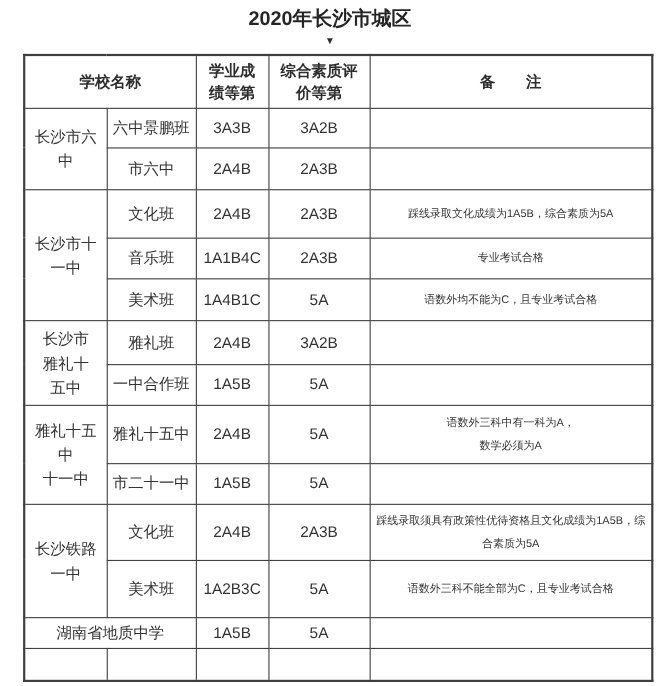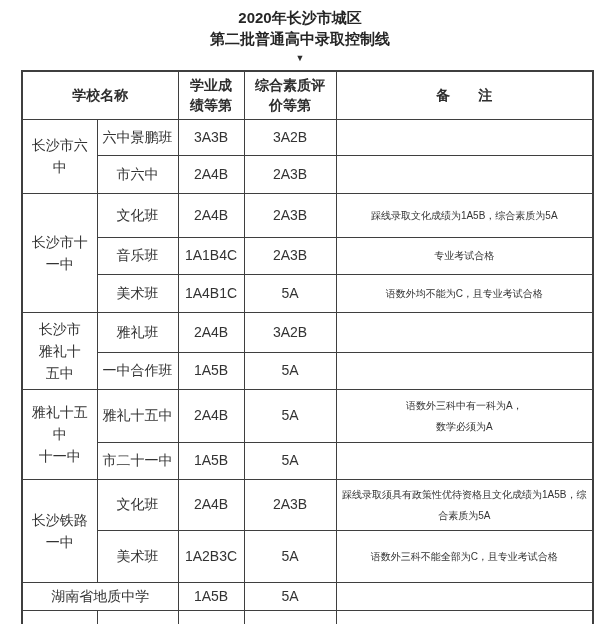--- a/index.html
+++ b/index.html
@@ -3,21 +3,21 @@
 <meta charset="utf-8">
 <style>
   html, body { margin: 0; padding: 0; }
   body {
     width: 600px; height: 624px; overflow: hidden;
     background: #ffffff; color: #333333;
     font-family: "Liberation Sans", "DejaVu Sans", sans-serif;
   }
   .title-block { padding-top: 7px; text-align: center; }
   .title-line {
-    font-size: 15px; font-weight: bold; color: #262626; line-height: 21px;
+    font-size: 18px; font-weight: bold; color: #262626; line-height: 21px;
   }
   .arrow { text-align: center; font-size: 9px; color: #2e2e2e; margin-top: 5px; margin-bottom: 7px; line-height: 9px; }
   table.admission {
     border-collapse: collapse; table-layout: fixed;
     margin-left: 21px; width: 571px;
     border: 2px solid #3f3f3f;
   }
   td, th {
     border: 1px solid #3f3f3f;
     text-align: center; vertical-align: middle;
@@ -33,21 +33,20 @@
   .h36 { height: 36px; } .h38 { height: 38px; } .h44 { height: 44px; }
   .h37 { height: 37px; } .h40 { height: 40px; } .h53 { height: 53px; }
   .h51 { height: 51px; } .h52 { height: 52px; } .h28 { height: 28px; }
   .hpartial { height: 30px; }
 </style>
 </head>
 <body>
 
 <div class="title-block">
   <div class="title-line">2020年长沙市城区</div>
-  <div class="title-line">第二批普通高中录取控制线</div>
 </div>
 <div class="arrow">▼</div>
 
 <table class="admission">
   <colgroup>
     <col style="width:75px">
       <col style="width:81px">
       <col style="width:66px">
       <col style="width:92px">
       <col style="width:257px">

